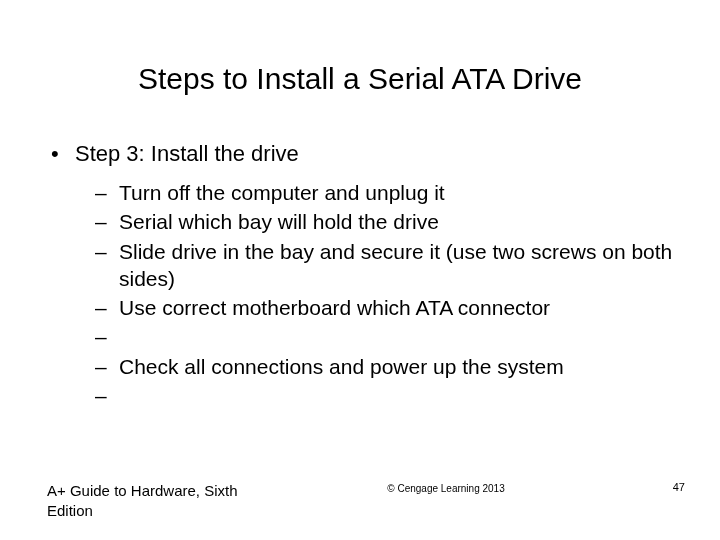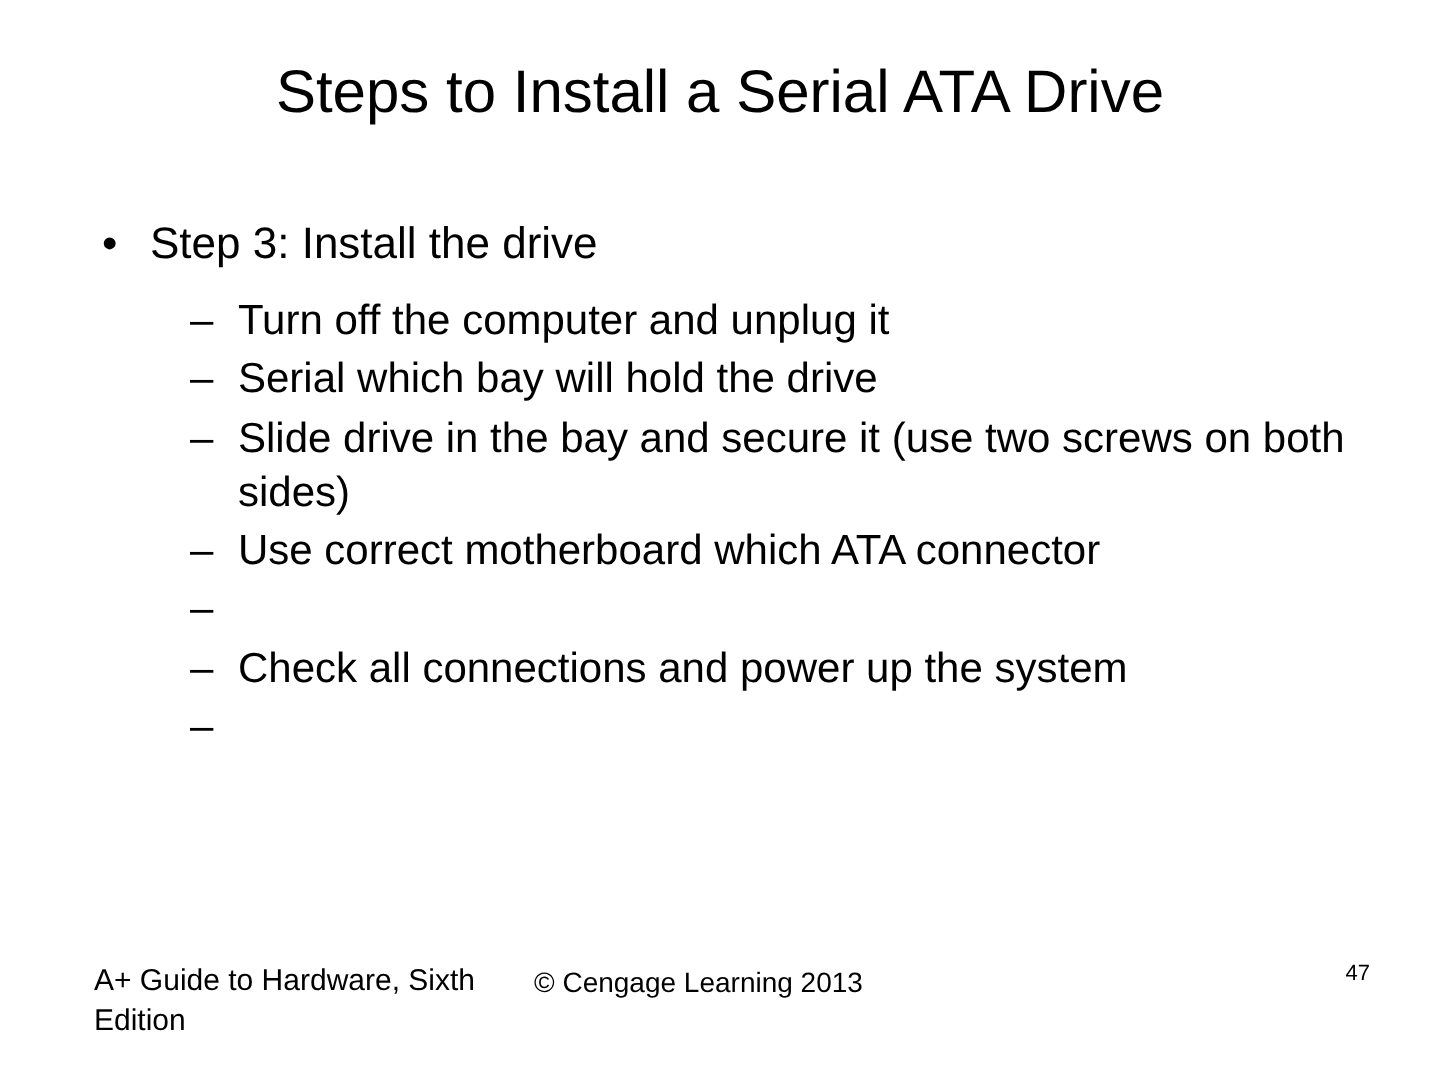--- a/index.html
+++ b/index.html
@@ -10,20 +10,21 @@
       font-family: Arial, Helvetica, sans-serif;
       color: #000;
       position: relative;
       overflow: hidden;
     }
     .slide-title {
       font-size: 30px;
       text-align: center;
       padding-top: 30px;
       font-weight: normal;
+      margin-top: 32px;
     }
     .content {
       padding: 45px 45px 0 45px;
     }
     .bullet-l1 {
       display: flex;
       font-size: 22px;
       margin-bottom: 12px;
     }
     .bullet-l1 .mark {
@@ -52,21 +53,22 @@
       display: flex;
       align-items: flex-start;
       font-size: 15px;
     }
     .footer-left {
       width: 220px;
       line-height: 1.3;
     }
     .footer-center {
       flex: 1;
-      font-size: 14px;
+      text-align: center;
+      font-size: 10px;
       padding-top: 2px;
     }
     .footer-right {
       width: 60px;
       text-align: right;
       font-size: 11px;
     }
   </style>
 </head>
 <body>

